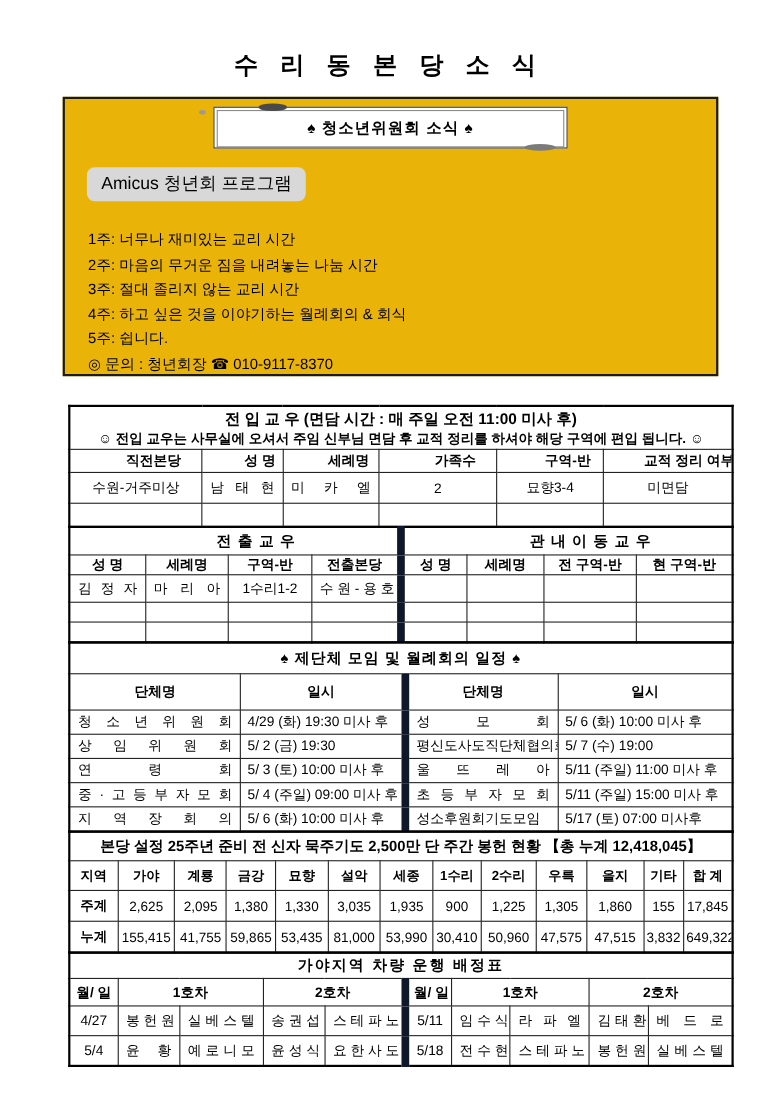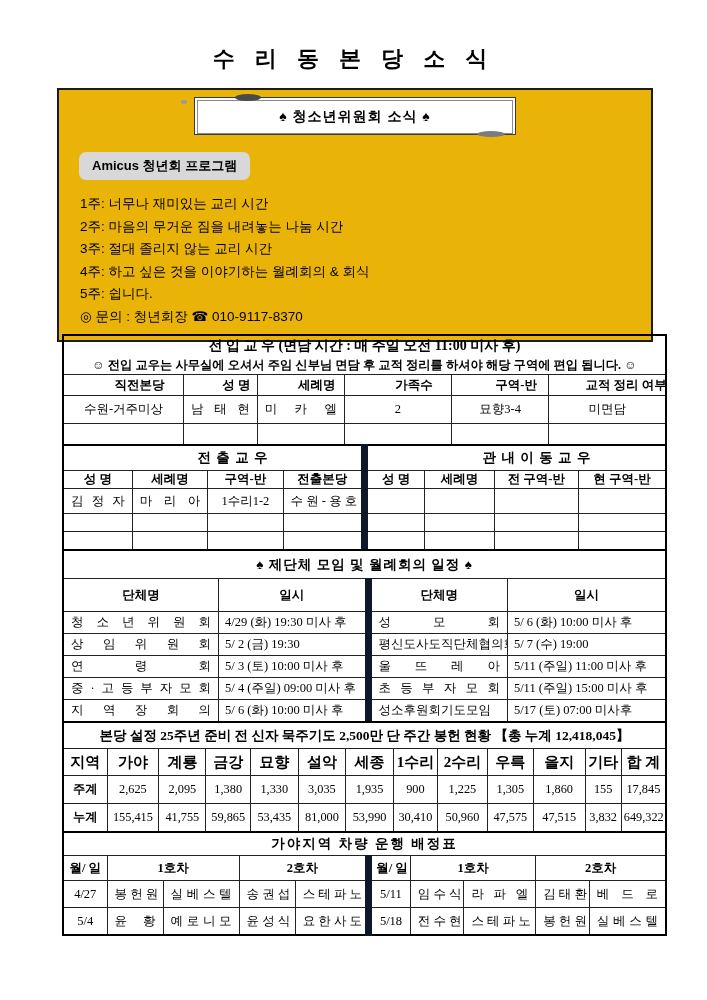--- a/index.html
+++ b/index.html
@@ -26,25 +26,25 @@
     height:100%;border:1px solid #8a8a8a;
     display:flex;align-items:center;justify-content:center;
     font-weight:bold;font-size:14px;letter-spacing:1px;
   }
   .smudge{position:absolute;background:#555;border-radius:50%;}
   .smudge.s1{width:26px;height:7px;left:40px;top:-4px;background:#4a4a4a;}
   .smudge.s2{width:28px;height:6px;right:10px;bottom:-3px;background:#7b7b7b;}
   .smudge.s3{width:6px;height:4px;left:-14px;top:2px;background:#9a9a9a;}
   .badge{
     display:inline-block;margin:17px 0 0 20px;background:#d8d8d8;
-    border-radius:7px;padding:5px 13px;font-weight:bold;font-size:13px;
-  }
-  .program{margin:13px 0 0 21px;font-size:13.5px;line-height:22.5px;}
+    border-radius:7px;padding:5px 13px;font-weight:normal;font-size:16px;
+  }
+  .program{margin:24px 0 0 21px;font-size:13.5px;line-height:22.5px;}
   
-  .tables{position:absolute;left:62px;top:334px;width:644px;font-family:Liberation Serif, serif;}
+  .tables{position:absolute;left:62px;top:368px;width:644px;}
   table.t{
     width:605px;border-collapse:collapse;table-layout:fixed;
     border:2px solid #000;font-size:12.5px;
   }
   table.t + table.t{margin-top:-2px;}
   .t td{
     border:1px solid #222;padding:0 4px;text-align:center;
     overflow:hidden;white-space:nowrap;height:24px;
   }
   .t .ttl td{font-weight:bold;font-size:13.5px;letter-spacing:1px;}
@@ -61,21 +61,21 @@
   .t1 tbody td{height:27px;}
   .t1 tbody tr:last-child td{height:20px;}
   .t2 .ttl td{height:24px;padding-left:45px;}
   .t2 .hdr td{height:26px;}
   .t2 tbody td{height:24px;}
   .t2 tbody tr:nth-child(2) td,.t2 tbody tr:nth-child(3) td{height:17px;}
   .t3 .ttl td{height:27px;}
   .t3 .hdr td{height:32px;margin-top:36px;}
   .t3 tbody td{height:21px;font-size:12.5px;}
   .t4 .ttl td{height:25px;font-size:13.5px;letter-spacing:0;}
-  .t4 .hdr td{height:26px;font-size:15px;}
+  .t4 .hdr td{height:26px;font-size:12px;}
   .t4 tbody td{height:27px;font-size:12.3px;padding:0 2px;}
   .t5 .ttl td{height:22px;letter-spacing:2px;}
   .t5 .hdr td{height:24px;}
   .t5 tbody td{height:26px;}
 </style>
 </head>
 <body>
 
 <div class="sheet">
 

